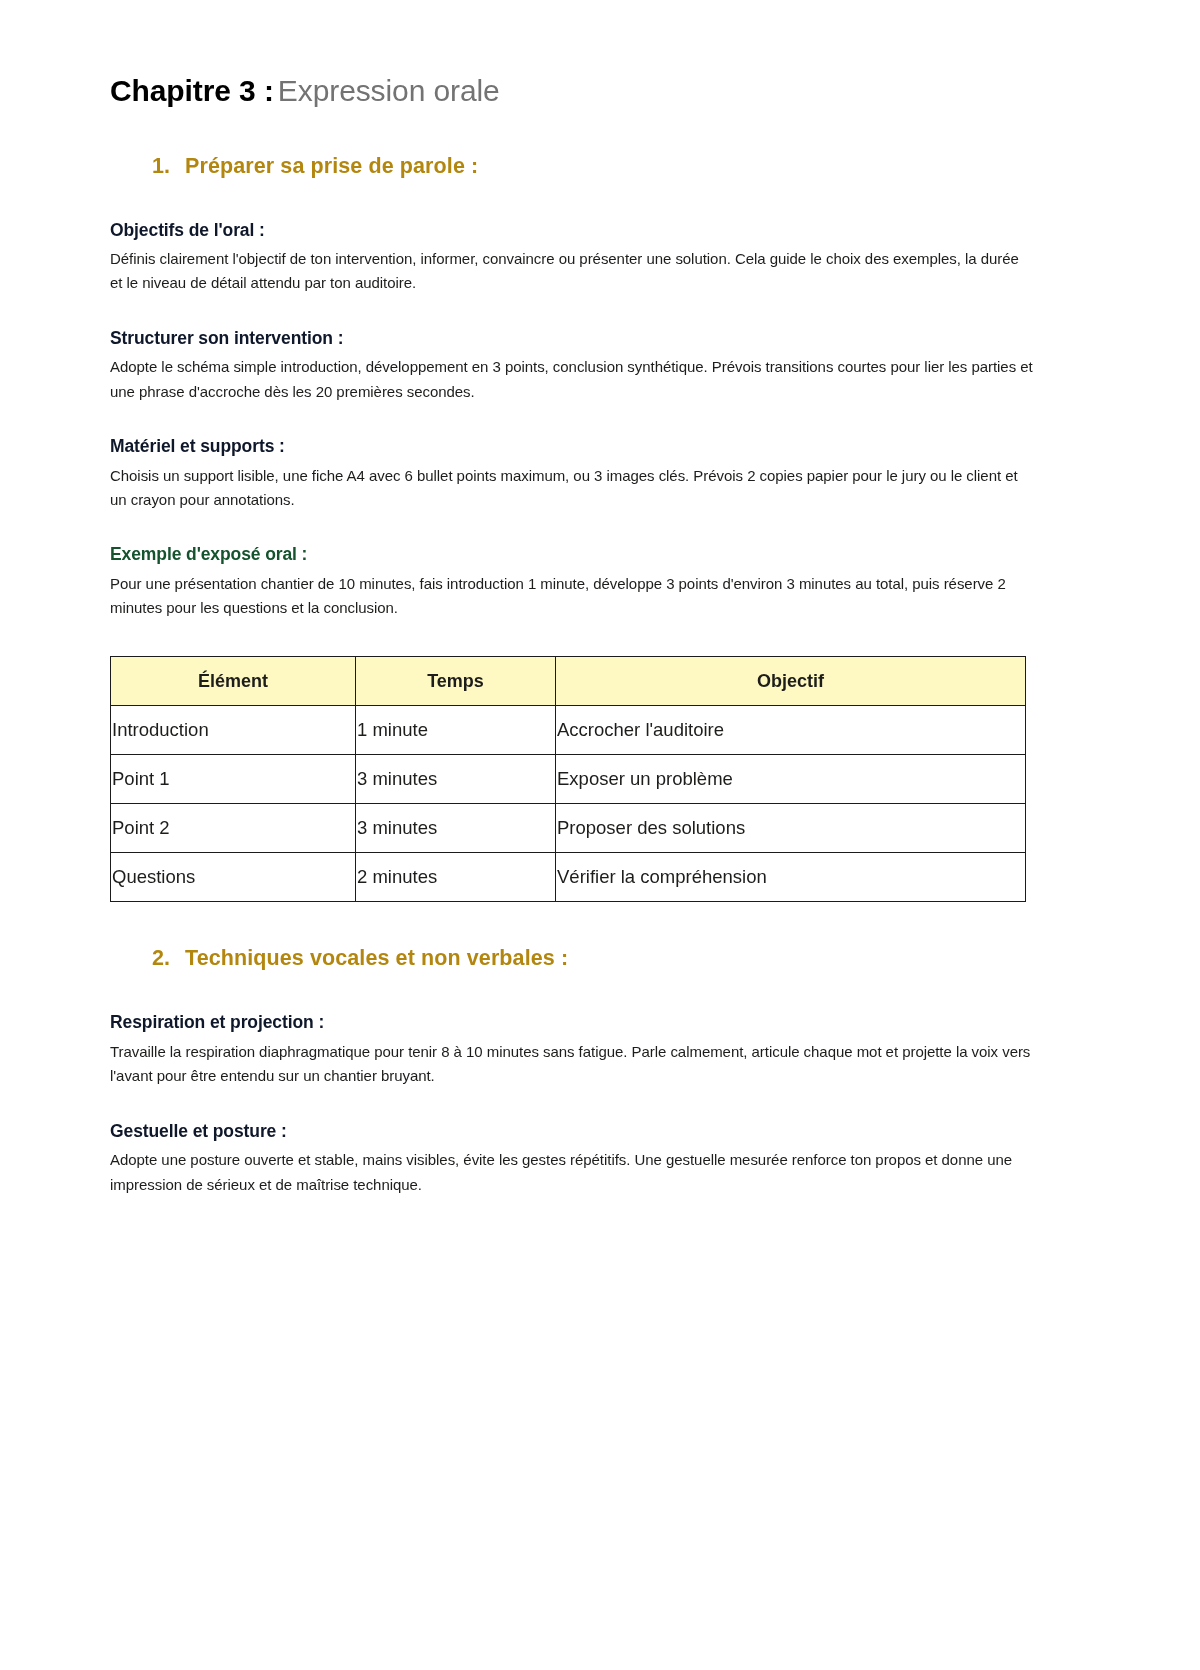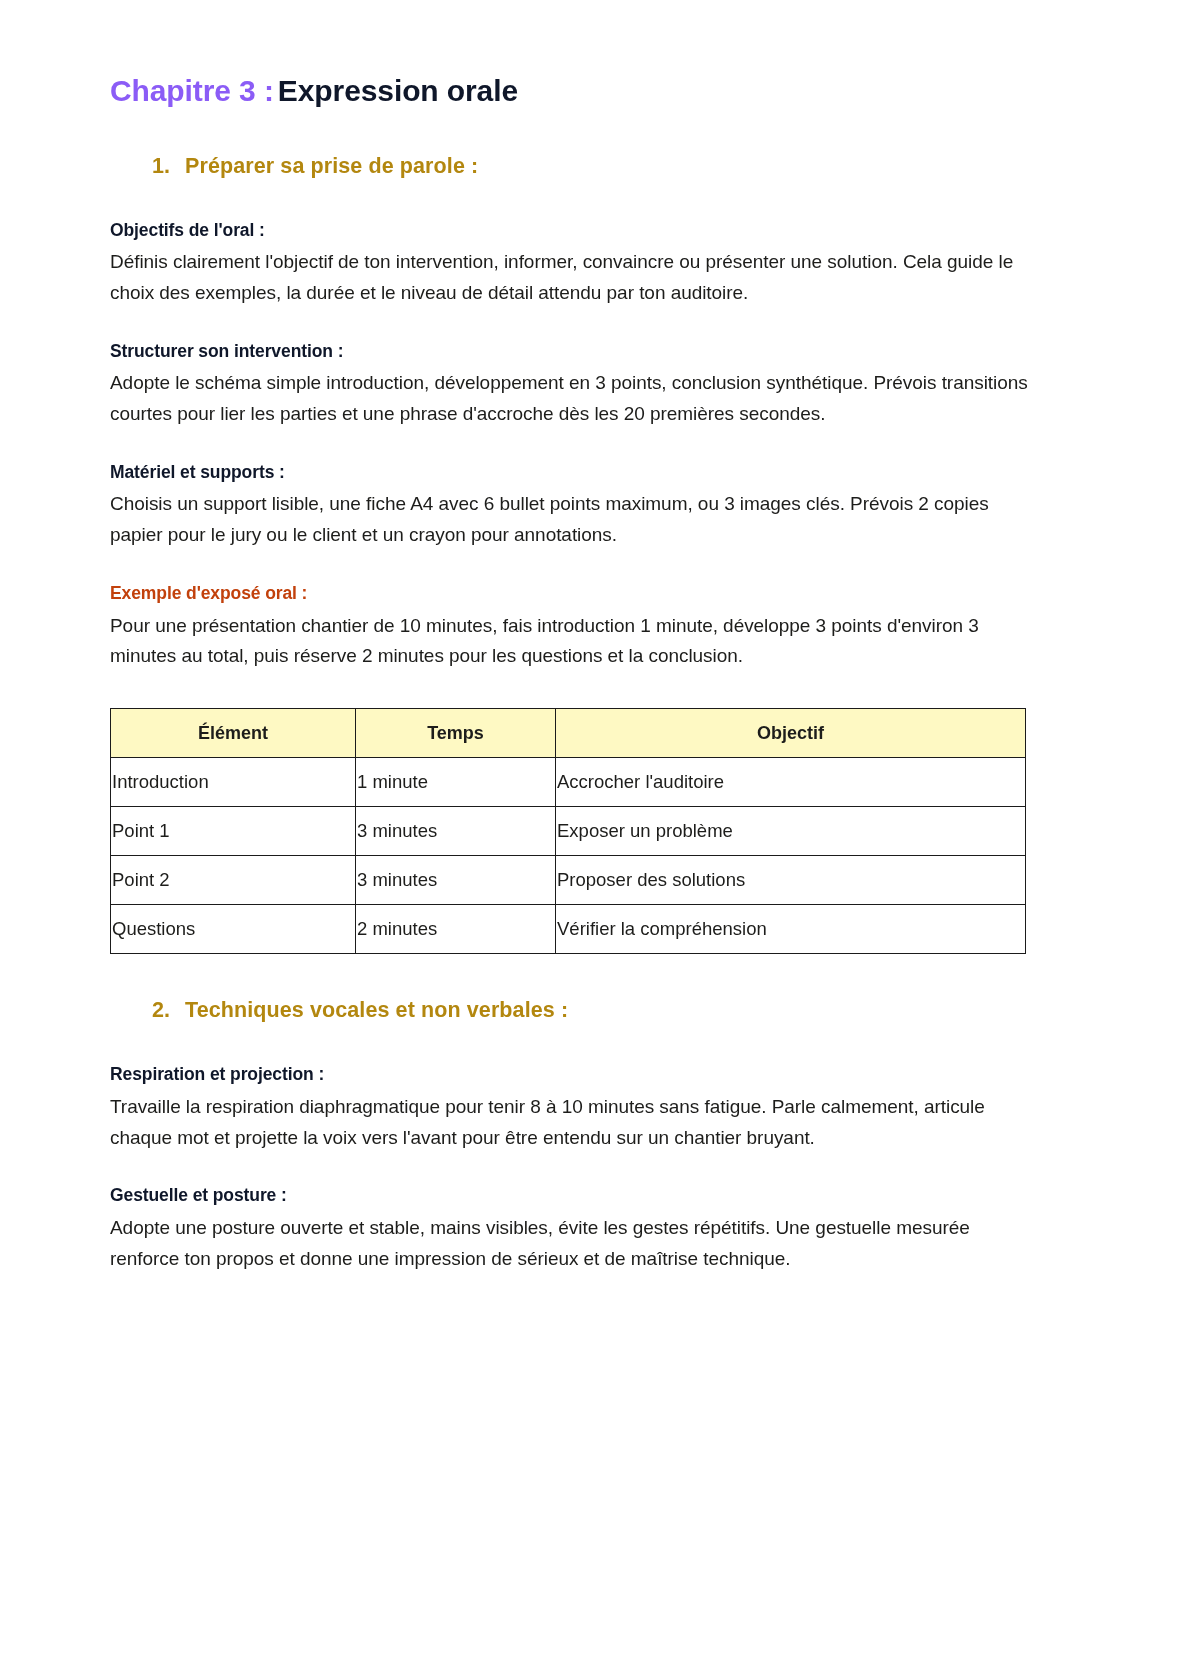--- a/index.html
+++ b/index.html
@@ -26,25 +26,25 @@
   
   .doc-title {
     font-size: 30px;
     line-height: 1.25;
     margin: 0 0 0 0;
     letter-spacing: -0.1px;
     white-space: nowrap;
   }
   .doc-title .chapter-label {
     font-weight: 700;
-    color: #8b5cf6;
+    color: #000000;
   }
   .doc-title .chapter-topic {
-    font-weight: 700;
-    color: #0f172a;
+    font-weight: 400;
+    color: #737373;
     margin-left: 4px;
     margin-top: 36px;
   }
 
   
   .section-heading {
     display: flex;
     align-items: baseline;
     margin: 44px 0 0 42px;
     font-size: 21.5px;
@@ -63,24 +63,24 @@
   .block.first { margin-top: 40px; }
 
   .block-title {
     font-size: 17.5px;
     font-weight: 700;
     color: #0f172a;
     letter-spacing: -0.1px;
     margin: 0 0 5px 0;
     line-height: 1.35;
   }
-  .block-title.accent-green { color: #c2410c; }
+  .block-title.accent-green { color: #14532d; }
 
   .block-body {
-    font-size: 19px;
+    font-size: 15px;
     line-height: 1.62;
     color: #1d1d1b;
     margin: 0;
     max-width: 925px;
     letter-spacing: -0.05px;
   }
 
   
   .table-wrap { margin-top: 36px; }
   table.schedule {

